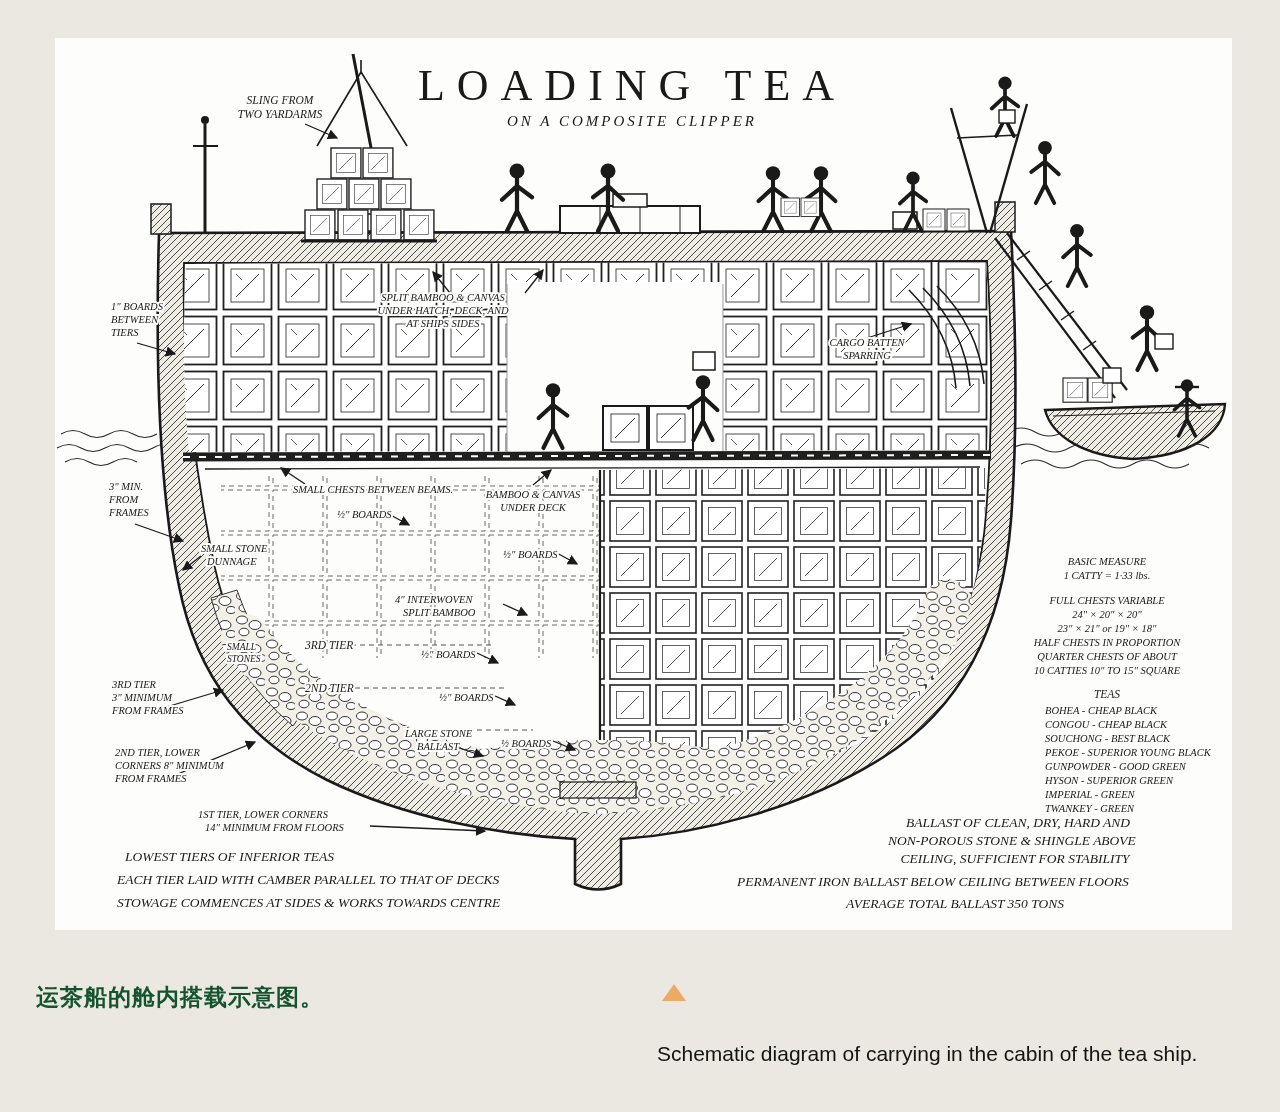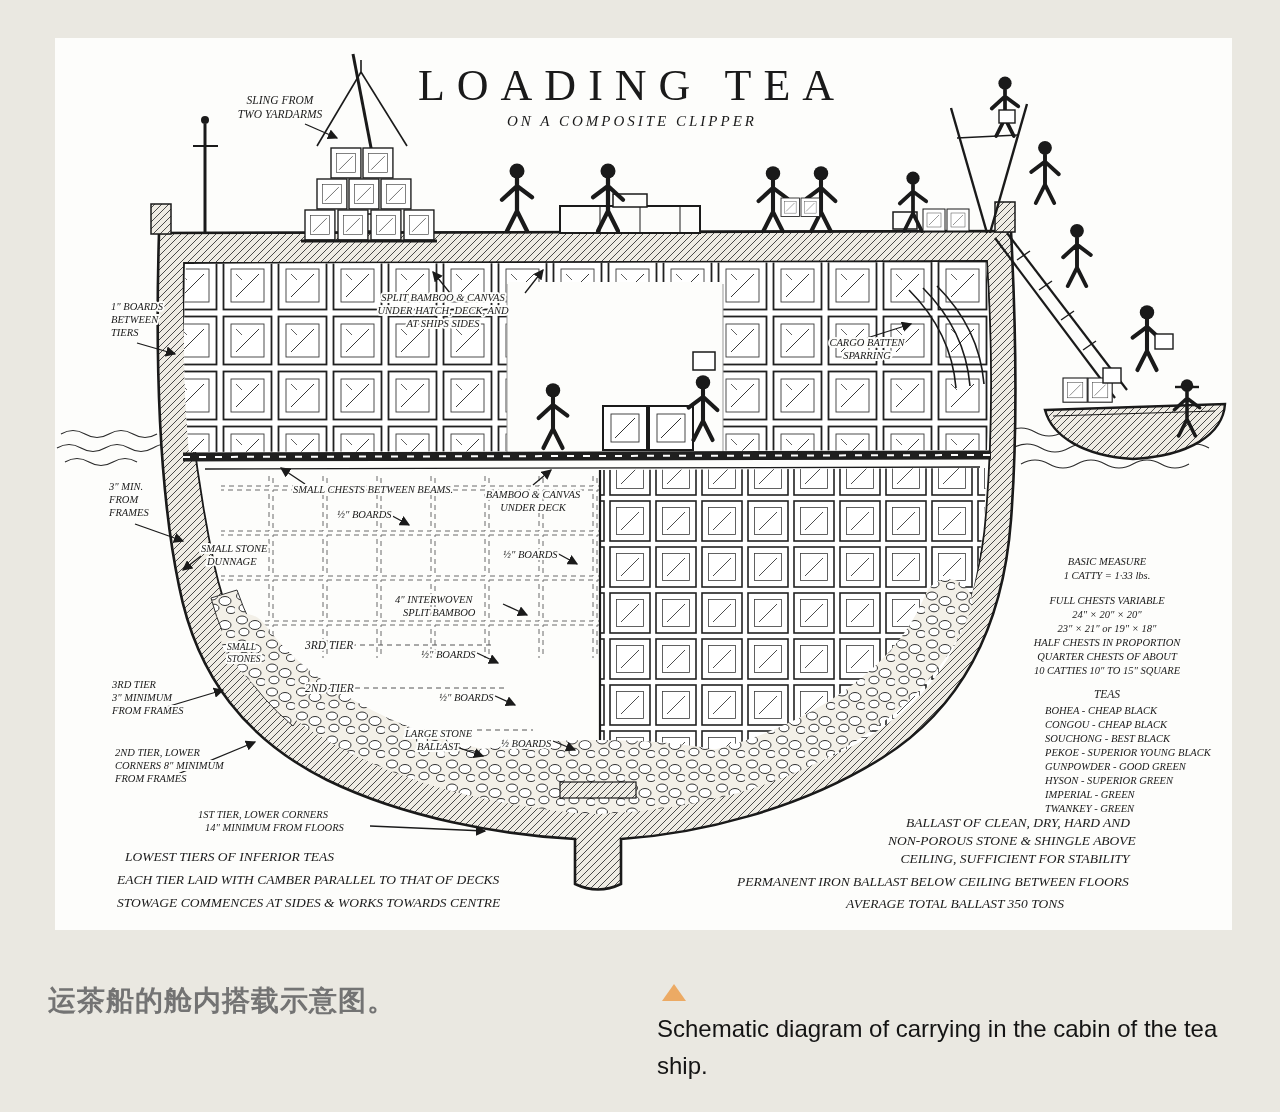--- a/index.html
+++ b/index.html
@@ -23,31 +23,31 @@
   .s13{font-size:13.5px}
   .mid{text-anchor:middle}
   .title{font-size:44px;letter-spacing:12px;}
   .sub{font-size:15px;letter-spacing:3px;}
   .ink{stroke:#1a1a1a;fill:none;}
   .arrow{stroke:#1a1a1a;stroke-width:1.3;fill:none;marker-end:url(#ah);}
   .dash{stroke:#555;stroke-width:1;stroke-dasharray:5 4;fill:none;}
   .wave{fill:none;stroke:#2a2a2a;stroke-width:1.1;}
 
   .caption-zh{
-    position:absolute;left:48px;top:982px;
-    font-size:28px;font-weight:600;color:#737373;letter-spacing:1px;
+    position:absolute;left:36px;top:982px;
+    font-size:23px;font-weight:600;color:#14532d;letter-spacing:1px;
   }
   .caption-marker{
     position:absolute;left:662px;top:984px;width:0;height:0;
     border-left:12px solid transparent;border-right:12px solid transparent;
     border-bottom:17px solid #ecaa64;
   }
   .caption-en{
-    position:absolute;left:657px;top:1010px;width:578px;
-    font-size:24px;line-height:1.55;color:#141414;
+    position:absolute;left:657px;top:1038px;width:578px;
+    font-size:21px;line-height:1.55;color:#141414;
   }
 </style>
 </head>
 <body>
 
 <div class="panel">
 <svg width="1177" height="892" viewBox="0 0 1177 892">
   <defs>
     <pattern id="wallHatch" width="7" height="7" patternUnits="userSpaceOnUse">
       <rect width="7" height="7" fill="#efece4"></rect>

